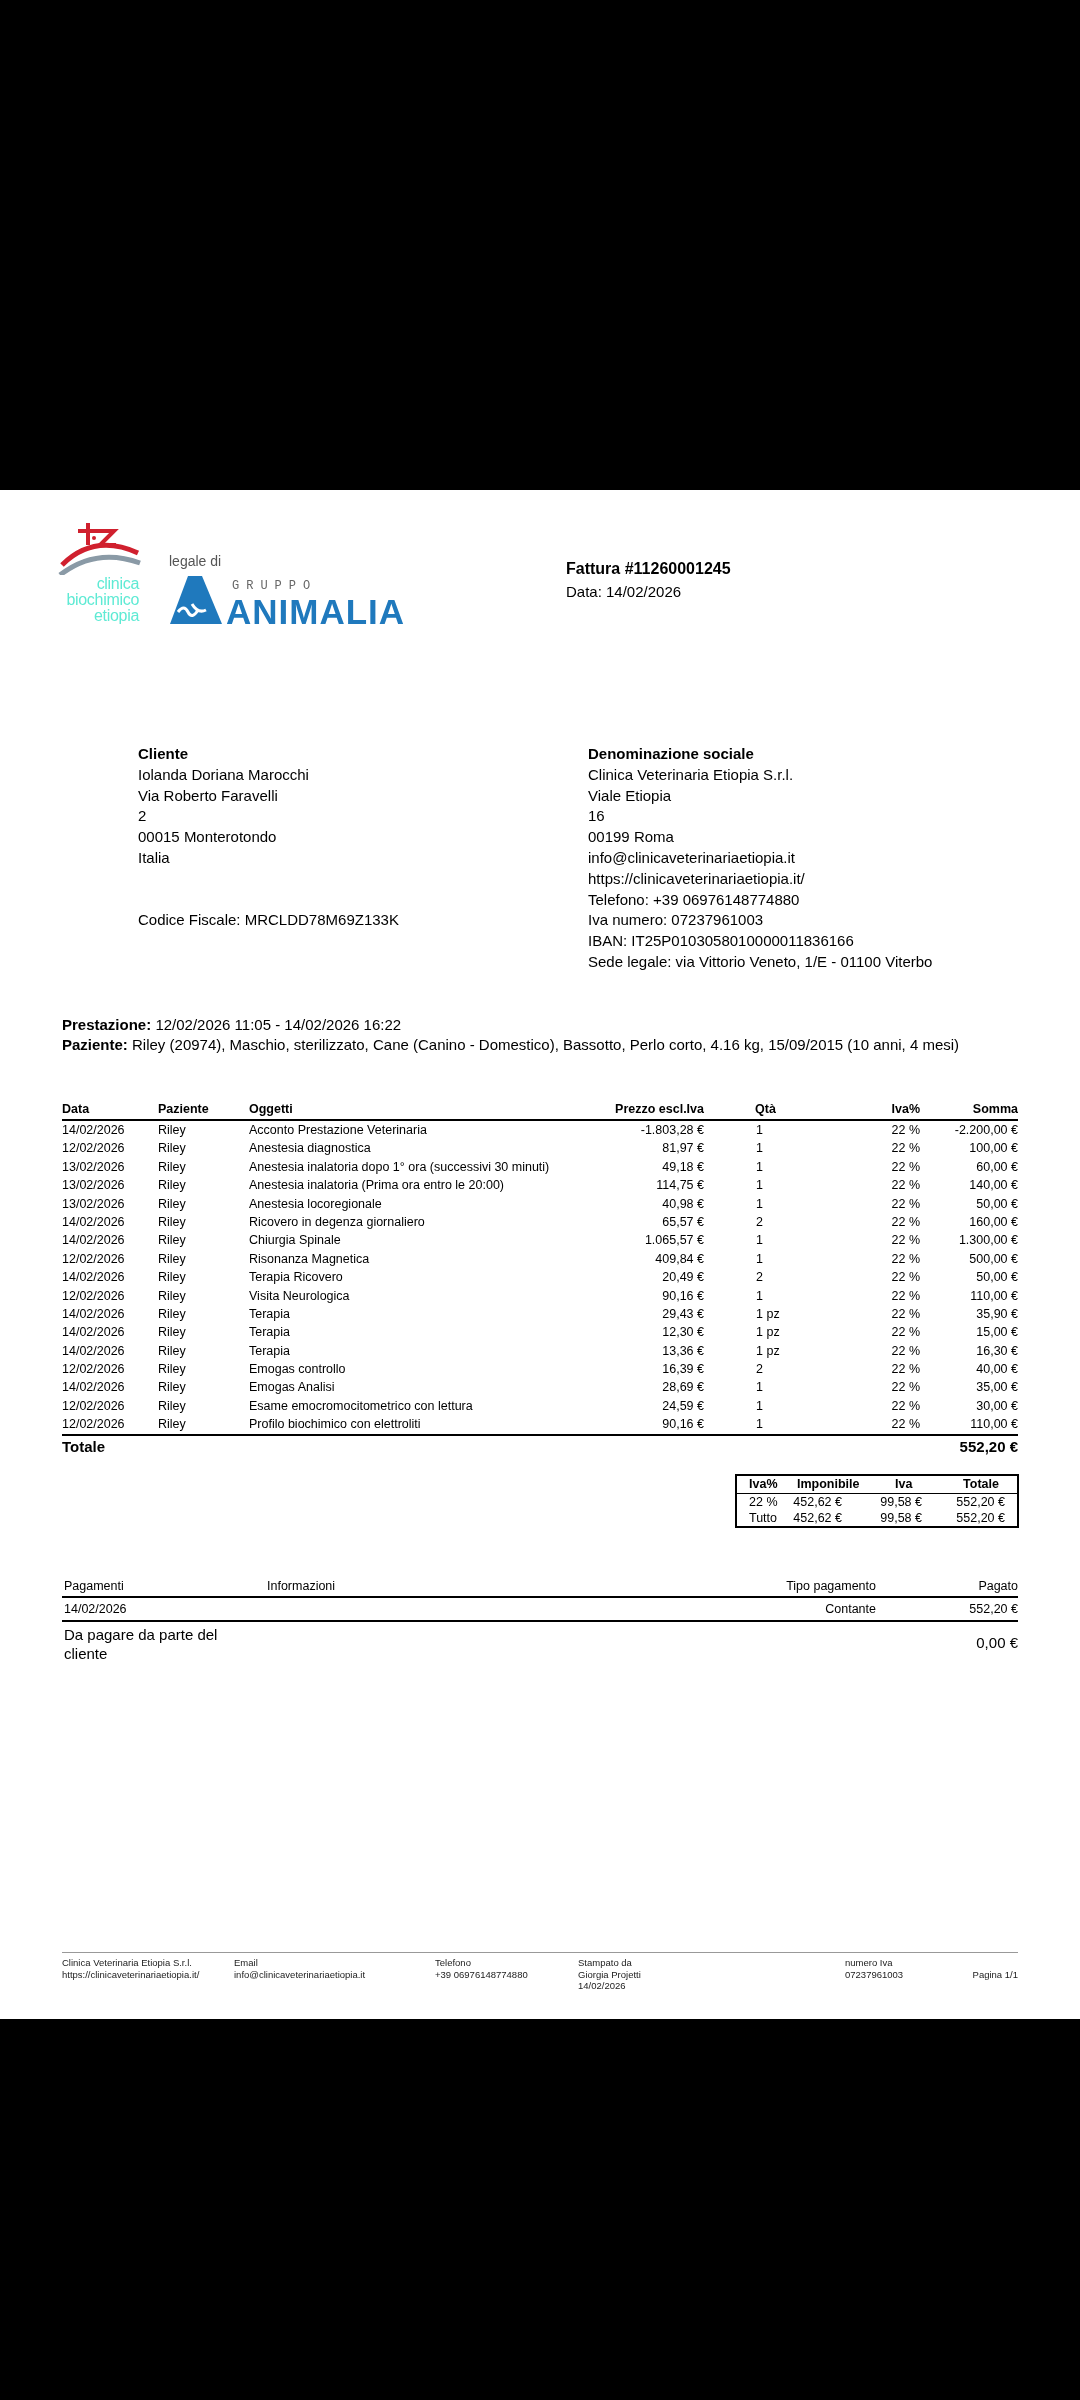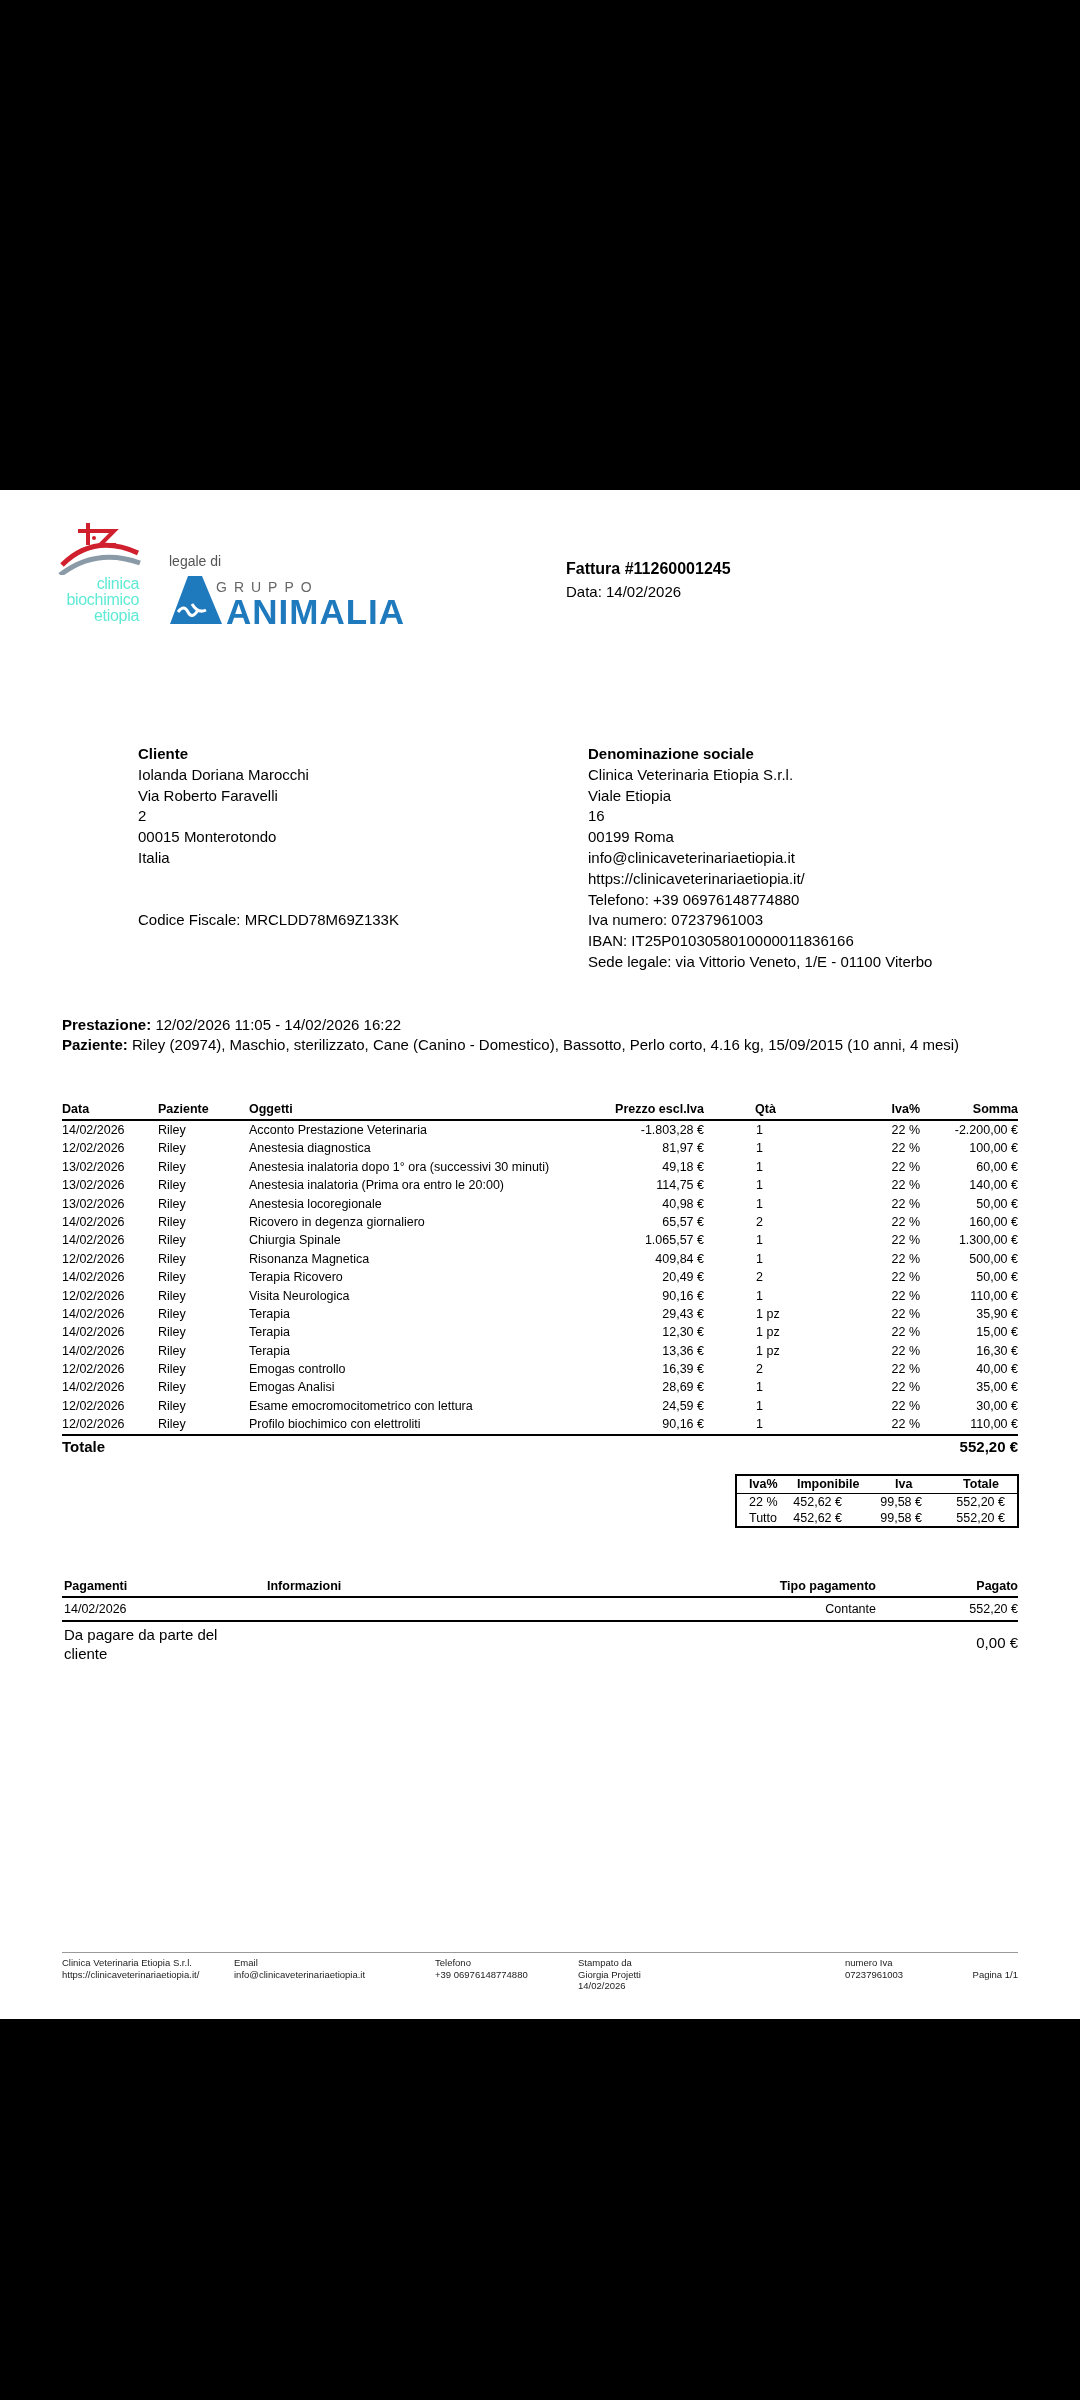--- a/index.html
+++ b/index.html
@@ -12,21 +12,21 @@
     position: absolute; left: 0; top: 490px; width: 1080px; height: 1529px;
     background: #fff;
   }
   .abs { position: absolute; }
 
   
   #logo-clinic { left: 58px; top: 523px; width: 85px; height: 100px; }
   #logo-clinic .ctext { position: absolute; right: 4px; font-size: 16px; color: #5eead4; line-height: 17px; text-align: right; letter-spacing: -0.3px; }
   #parte-di { left: 169px; top: 553px; font-size: 14px; color: #555; }
   #logo-animalia { left: 168px; top: 574px; width: 240px; height: 52px; }
-  #gruppo { position: absolute; left: 48px; top: 5px; font-size: 14px; letter-spacing: 7px; color: #666; }
+  #gruppo { position: absolute; left: 64px; top: 5px; font-size: 12px; letter-spacing: 7px; color: #666; font-family: Liberation Mono, monospace; }
   #animalia-word { position: absolute; left: 58px; top: 18px; font-size: 35px; font-weight: bold; color: #1f79bd; letter-spacing: 1px; }
 
   
   #invoice-title { left: 566px; top: 560px; font-size: 16px; font-weight: bold; }
   #invoice-date { left: 566px; top: 583px; font-size: 15px; }
 
   
   .block { font-size: 15px; line-height: 20.8px; }
   .block .bh { font-weight: bold; }
   #client-block { left: 138px; top: 744px; }
@@ -56,21 +56,21 @@
   #vat-box .vr { position: relative; height: 16px; line-height: 16px; }
   #vat-box .vr.h { font-weight: bold; border-bottom: 1.5px solid #000; height: 17px; line-height: 17px; }
   #vat-box .vr span { position: absolute; white-space: nowrap; }
   .v1 { left: 12px; } .v2 { right: 175px; } .v3 { right: 95px; text-align: center; } .v4 { right: 12px; }
   .v2h { left: 60px; } .v3h { left: 158px; } .v4h { right: 18px; }
 
   
   #payments { left: 62px; top: 1576px; width: 956px; font-size: 12.5px; }
   #payments .prow { position: relative; }
   #payments .prow span { position: absolute; white-space: nowrap; }
-  #pay-hdr { height: 20px; line-height: 20px; font-weight: bold; border-bottom: 2.5px solid #000; }
+  #pay-hdr { height: 20px; line-height: 20px; font-weight: normal; border-bottom: 2.5px solid #000; }
   #pay-line { height: 22px; line-height: 22px; border-bottom: 2.5px solid #000; }
   #pay-due { height: 44px; font-size: 15px; }
   .p-info { left: 205px; }
   .p-tipo { right: 142px; }
   .p-pag { right: 0; }
 
   
   #footer { left: 62px; top: 1952px; width: 956px; border-top: 1.5px solid #999; font-size: 9.5px; line-height: 11.5px; color: #222; }
   #footer .fcol { position: absolute; top: 4px; white-space: nowrap; }
 </style>

